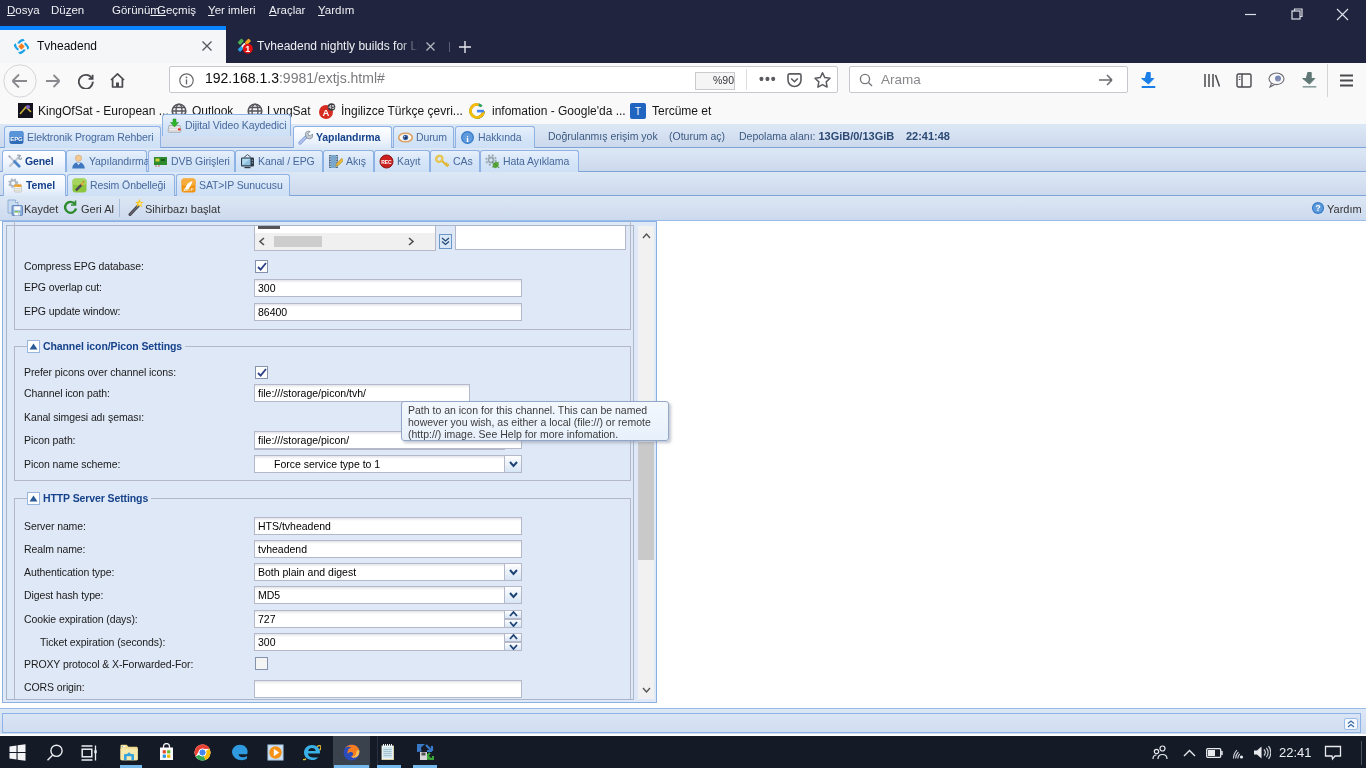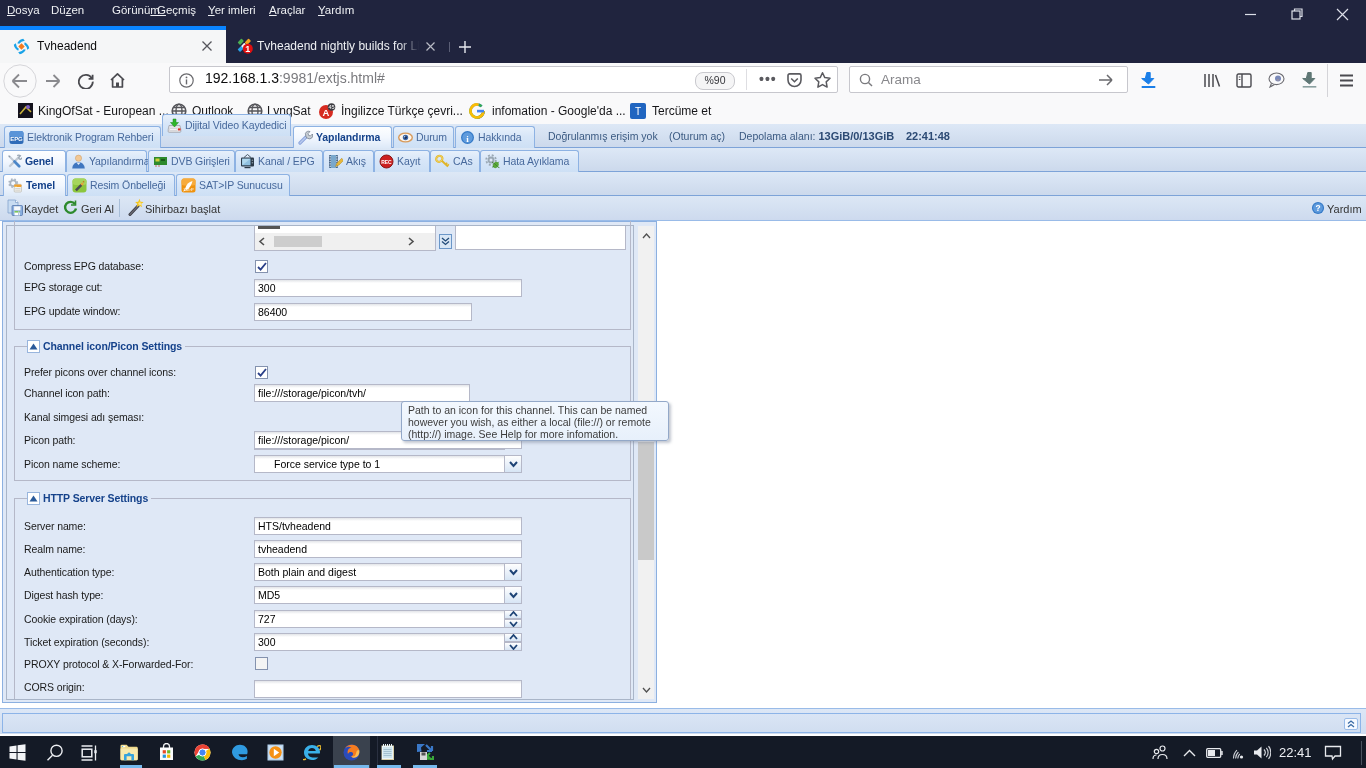--- a/index.html
+++ b/index.html
@@ -104,21 +104,21 @@
  <path d="M2 8 L8.5 1.8 L15 8 M3.6 6.8 V15 H13.4 V6.8" fill="none" stroke="#4a4a4f" stroke-width="1.7" stroke-linejoin="round"></path>
  <rect x="7" y="10.5" width="3" height="4.5" fill="#4a4a4f"></rect>
 </svg>
 <div class="abs urlbar"></div>
 <svg class="abs" style="left:179px;top:73px;" width="15" height="15" viewBox="0 0 15 15">
  <circle cx="7.5" cy="7.5" r="6.7" fill="none" stroke="#6a6a6e" stroke-width="1.2"></circle>
  <circle cx="7.5" cy="4.4" r="0.9" fill="#6a6a6e"></circle>
     <rect x="6.8" y="6.4" width="1.4" height="5" fill="#6a6a6e"></rect>
 </svg>
 <div class="abs urltext" style="left:205px;color:#0c0c0d;">192.168.1.3<span style="color:#7a7a7e;">:9981/extjs.html#</span></div>
-<div class="abs" style="left:695px;top:72px;width:38px;height:16px;border:1px solid #c9c9ce;border-radius:8px;background:#f5f5f6;font-size:10.5px;color:#36363b;text-align:center;line-height:15px;">%90</div>
+<div class="abs" style="left:695px;top:72px;width:38px;height:16px;border:1px solid #c9c9ce;border-radius:0;background:#f5f5f6;font-size:10.5px;color:#36363b;text-align:right;line-height:15px;">%90</div>
 <div class="abs" style="left:746px;top:69px;width:1px;height:21px;background:#dedee2;"></div>
 <div class="abs" style="left:759px;top:71px;font-size:14px;letter-spacing:1px;color:#5a5a5f;font-weight:bold;">•••</div>
 <svg class="abs" style="left:786px;top:72px;" width="17" height="17" viewBox="0 0 17 17">
  <path d="M2 3.5 a1.6 1.6 0 0 1 1.6-1.6 H13.4 a1.6 1.6 0 0 1 1.6 1.6 V8 a6.5 6.5 0 0 1-13 0 Z" fill="none" stroke="#5a5a5f" stroke-width="1.6"></path>
  <path d="M5.2 6.5 l3.3 3.2 l3.3-3.2" fill="none" stroke="#5a5a5f" stroke-width="1.6"></path>
 </svg>
 <svg class="abs" style="left:813px;top:71px;" width="19" height="19" viewBox="0 0 19 19">
  <path d="M9.5 1.8 l2.3 4.8 5.2 0.7 -3.8 3.6 0.9 5.2 -4.6-2.5 -4.6 2.5 0.9-5.2 -3.8-3.6 5.2-0.7 Z" fill="none" stroke="#5a5a5f" stroke-width="1.5" stroke-linejoin="round"></path>
 </svg>
 <div class="abs searchbar"></div>
@@ -423,24 +423,24 @@
 <svg class="abs" style="left:441px;top:237px;" width="9" height="9" viewBox="0 0 9 9">
     <path d="M1 1 l3.5 3 L8 1 M1 4.5 l3.5 3 L8 4.5" fill="none" stroke="#204a78" stroke-width="1.3"></path>
   </svg>
 <div class="abs" style="left:455px;top:226px;width:171px;height:24px;background:#fff;border:1px solid #b5b8c8;border-top:none;box-sizing:border-box;"></div>
 
 <div class="abs flbl" style="top:260px;">Compress EPG database:</div>
 <div class="abs chk" style="left:255px;top:260px;"></div>
 <svg class="abs" style="left:257px;top:262px;" width="10" height="10" viewBox="0 0 10 10">
     <path d="M1 5 l2.6 2.6 L9 1" fill="none" stroke="#2a3f88" stroke-width="1.8"></path>
   </svg>
-<div class="abs flbl" style="top:281px;">EPG storage cut:</div>
+<div class="abs flbl" style="top:281px;">EPG overlap cut:</div>
 <div class="abs fld" style="left:254px;top:279px;width:268px;">300</div>
 <div class="abs flbl" style="top:305px;">EPG update window:</div>
-<div class="abs fld" style="left:254px;top:303px;width:218px;">86400</div>
+<div class="abs fld" style="left:254px;top:303px;width:268px;">86400</div>
 
 <div class="abs" style="left:14px;top:346px;width:617px;height:135px;border:1px solid #b5b8c8;box-sizing:border-box;"></div>
 <div class="abs fsleg" style="left:40px;top:340px;">Channel icon/Picon Settings</div>
 <div class="abs" style="left:27px;top:340px;width:13px;height:13px;background:#fff;border:1px solid #98b5dd;box-sizing:border-box;"></div>
 <svg class="abs" style="left:29px;top:343px;" width="9" height="7" viewBox="0 0 9 7">
     <path d="M4.5 0.5 L8.5 6.5 H0.5 Z" fill="#2a5a9a"></path>
   </svg>
 <div class="abs flbl" style="top:366px;">Prefer picons over channel icons:</div>
 <div class="abs chk" style="left:255px;top:366px;"></div>
 <svg class="abs" style="left:257px;top:368px;" width="10" height="10" viewBox="0 0 10 10">
@@ -485,21 +485,21 @@
 <div class="abs flbl" style="top:613px;">Cookie expiration (days):</div>
 <div class="abs fld" style="left:254px;top:610px;width:251px;">727</div>
 <div class="abs trig" style="left:505px;top:610px;height:9px;"></div>
 <div class="abs trig" style="left:505px;top:619px;height:9px;"></div>
 <svg class="abs" style="left:509px;top:611px;" width="9" height="6" viewBox="0 0 9 6">
     <path d="M1 5 L4.5 1 L8 5" fill="none" stroke="#1e4476" stroke-width="1.8"></path>
   </svg>
 <svg class="abs" style="left:509px;top:621px;" width="9" height="6" viewBox="0 0 9 6">
     <path d="M1 1 L4.5 5 L8 1" fill="none" stroke="#1e4476" stroke-width="1.8"></path>
   </svg>
-<div class="abs flbl" style="top:636px;">Ticket expiration (seconds):</div>
+<div class="abs flbl" style="top:636px;margin-left:16px;">Ticket expiration (seconds):</div>
 <div class="abs fld" style="left:254px;top:633px;width:251px;">300</div>
 <div class="abs trig" style="left:505px;top:633px;height:9px;"></div>
 <div class="abs trig" style="left:505px;top:642px;height:9px;"></div>
 <svg class="abs" style="left:509px;top:634px;" width="9" height="6" viewBox="0 0 9 6">
     <path d="M1 5 L4.5 1 L8 5" fill="none" stroke="#1e4476" stroke-width="1.8"></path>
   </svg>
 <svg class="abs" style="left:509px;top:644px;" width="9" height="6" viewBox="0 0 9 6">
     <path d="M1 1 L4.5 5 L8 1" fill="none" stroke="#1e4476" stroke-width="1.8"></path>
   </svg>
 <div class="abs flbl" style="top:658px;">PROXY protocol &amp; X-Forwarded-For:</div>

